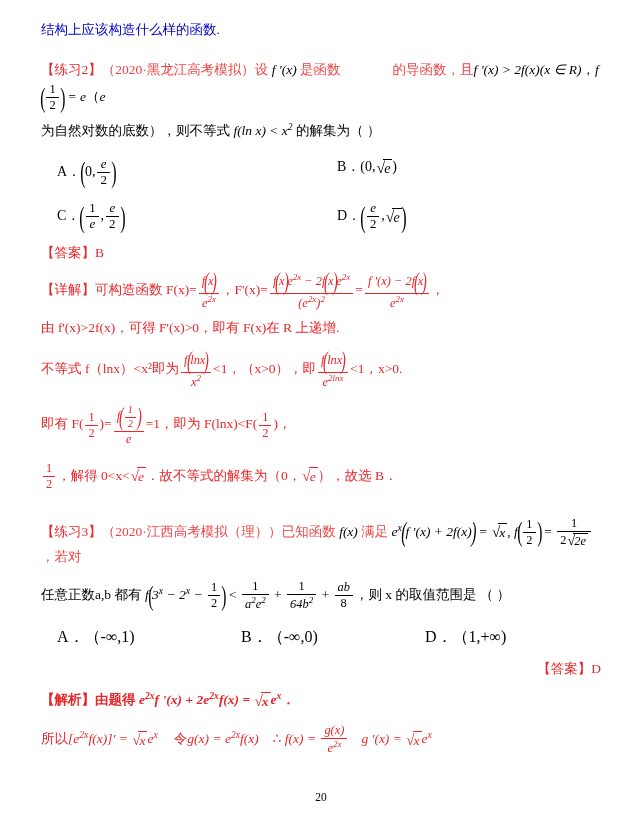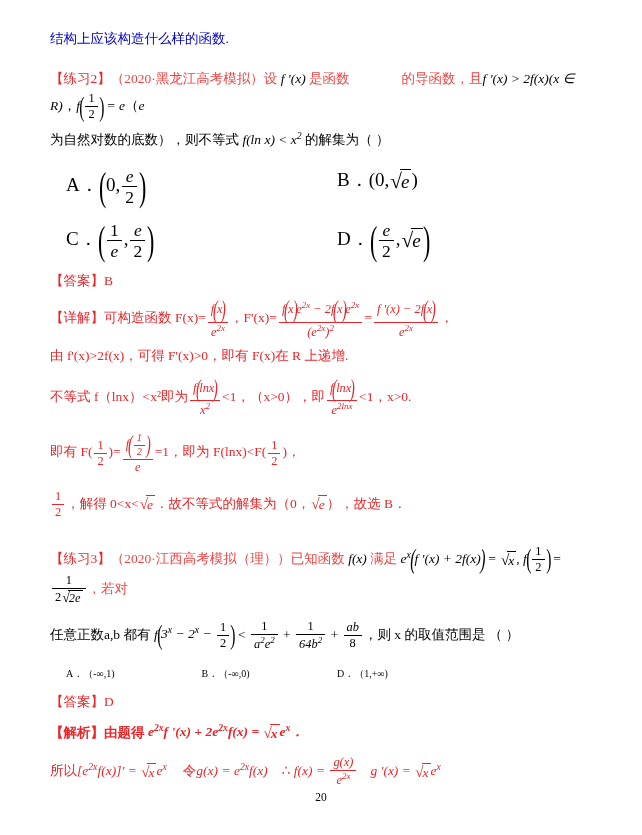--- a/index.html
+++ b/index.html
@@ -12,21 +12,21 @@
     height: 835px;
     font-family: "Liberation Serif", serif;
     color: #000;
     position: relative;
     overflow: hidden;
   }
   .page {
     position: relative;
     width: 642px;
     height: 835px;
-    padding: 16px;
+    padding: 7px;
     box-sizing: border-box;
   }
   .content {
     padding: 14px 34px 0 34px;
     box-sizing: border-box;
   }
   .blue { color: #0000c8; }
   .red  { color: #e8262a; }
   .black { color: #ef4444; }
 
@@ -75,27 +75,28 @@
   .sqrt > .rad { font-size: 1.12em; }
   .sqrt > .body {
     display: inline-block;
     border-top: 1px solid currentColor;
     padding: 1px 2px 0 1px;
     margin-left: -2px;
   }
   .opt-grid {
     display: flex;
     width: 100%;
-    font-size: 19px;
+    font-size: 14px;
   }
   .opt-grid > div { flex: 0 0 50%; }
   .opt-grid4 {
     display: flex;
     width: 100%;
-    font-size: 10px;
+    font-size: 16px;
+    gap: 44px;
   }
   .opt-grid4 > div { flex: 0 0 25%; }
   .indent1 { padding-left: 16px; }
   .pagenum {
     position: absolute;
     bottom: 32px;
     left: 0;
     width: 100%;
     text-align: center;
     font-size: 11.5px;
@@ -177,21 +178,21 @@
   <div class="row" style="margin-bottom:16px;">
     <span>任意正数a,b 都有</span><span class="mi"> f</span><span class="bigparen-l">(</span><span class="mi">3<span class="sup">x</span> − 2<span class="sup">x</span> − </span><span class="frac"><span class="num">1</span><span class="den">2</span></span><span class="bigparen-r">)</span><span class="mn"> &lt; </span><span class="frac"><span class="num">1</span><span class="den mi">a<span class="sup">2</span>e<span class="sup">2</span></span></span><span class="mn"> + </span><span class="frac"><span class="num">1</span><span class="den mi">64b<span class="sup">2</span></span></span><span class="mn"> + </span><span class="frac"><span class="num mi">ab</span><span class="den">8</span></span><span>，则 x 的取值范围是  （      ）</span>
   </div>
 
   <div class="opt-grid4" style="margin-bottom:12px;">
     <div class="indent1">A．（-∞,1)</div>
     <div>B．（-∞,0)</div>
     <div>D．（1,+∞)</div>
   </div>
 
-  <div class="row red" style="margin-bottom:11px;">
+  <div class="row red" style="margin-bottom:11px;text-align:right;">
     <span>【答案】D</span>
   </div>
 
   <div class="row red" style="margin-bottom:14px;font-weight:bold;">
     <span>【解析】</span><span>由题得</span><span class="mi"> e<span class="sup">2x</span>f '(x) + 2e<span class="sup">2x</span>f(x) = </span><span class="sqrt"><span class="rad">√</span><span class="body mi">x</span></span><span class="mi">e<span class="sup">x</span>．</span>
   </div>
 
   <div class="row red">
     <span>所以</span><span class="mi">[e<span class="sup">2x</span>f(x)]' = </span><span class="sqrt"><span class="rad">√</span><span class="body mi">x</span></span><span class="mi">e<span class="sup">x</span></span><span style="display:inline-block;width:16px;"></span><span>令</span><span class="mi">g(x) = e<span class="sup">2x</span>f(x)</span><span style="display:inline-block;width:14px;"></span><span>∴</span><span class="mi"> f(x) = </span><span class="frac"><span class="num mi">g(x)</span><span class="den mi">e<span class="sup">2x</span></span></span><span style="display:inline-block;width:12px;"></span><span class="mi">g '(x) = </span><span class="sqrt"><span class="rad">√</span><span class="body mi">x</span></span><span class="mi">e<span class="sup">x</span></span>
   </div>

